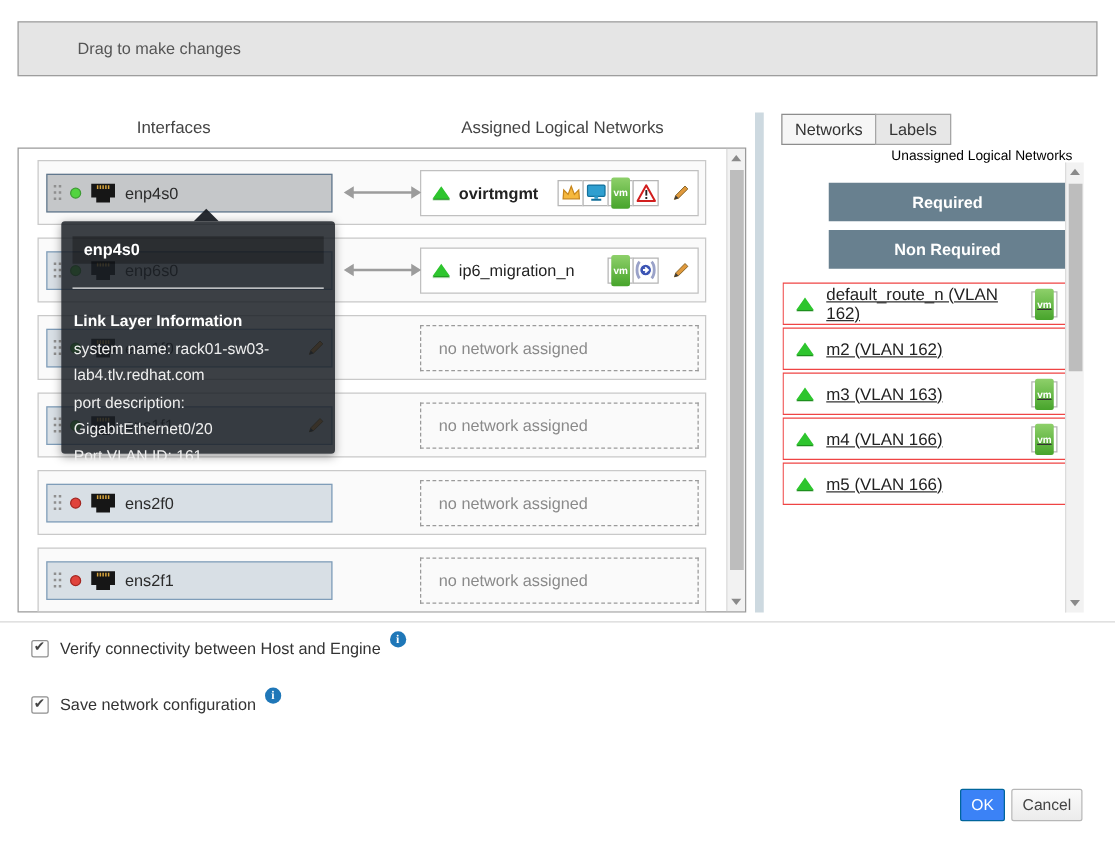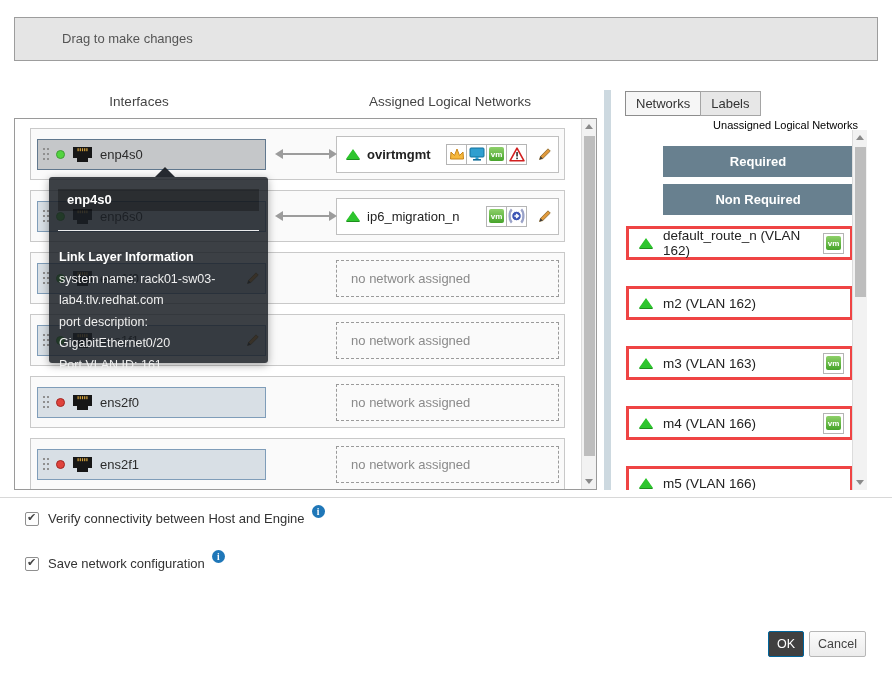--- a/index.html
+++ b/index.html
@@ -44,21 +44,21 @@
   .arrow.hidden { visibility:hidden; }
 
   .net-slot { margin-left:auto; margin-right:5px; width:228px; }
   .net-box { height:37px; background:#fff; border:1px solid #c0c0c0; display:flex;
     align-items:center; padding:0 6px 0 9px; gap:7px; }
   .net-name { font-size:13px; color:#222; }
   .net-name.bold { font-weight:bold; }
   .badges { display:flex; margin-left:auto; }
   .badge-cell { width:21px; height:21px; border:1px solid #b5b5b5; background:#fff;
     display:flex; align-items:center; justify-content:center; margin-left:-1px; flex:none; }
-  .vm-inner { width:15px; height:14px; border-radius:2px; color:#fff; font-size:8px; font-weight:bold;
+  .vm-inner { width:15px; height:25px; border-radius:2px; color:#fff; font-size:8px; font-weight:bold;
     display:flex; align-items:center; justify-content:center;
     background:linear-gradient(#8ed06a,#47a42b); }
   .pencil { display:flex; margin-left:4px; flex:none; }
   .net-empty { height:37px; border:1px dashed #9a9a9a; background:#fafafa; display:flex;
     align-items:center; padding-left:14px; color:#8a8a8a; font-size:13px; }
 
   .tri { width:0; height:0; border-left:7px solid transparent; border-right:7px solid transparent;
     border-bottom:10px solid #2ec52e; filter:drop-shadow(0 1px 0 #1d8f1d); flex:none; }
 
   
@@ -95,22 +95,22 @@
     background:#e7e7e7; color:#333; font-size:13px; }
   .tab.active { background:#f6f6f6; border-color:#8d8d8d; }
   .tab + .tab { margin-left:-1px; }
   .rp-title { position:absolute; left:618px; top:119px; width:240px; text-align:right;
     color:#000000; font-size:11px; }
   .rp-list { position:absolute; left:626px; top:146px; width:227px; height:344px; overflow:hidden; }
   .group-header { height:31px; background:#68808f; color:#fff; font-weight:bold; font-size:13px;
     display:flex; align-items:center; justify-content:center;margin-left:37px; }
   .group-header.g0 { margin-bottom:7px; }
   .group-header.g1 { margin-bottom:11px; }
-  .net-item { height:34px; border:3px solid #ef4444; background:#fff; display:flex;
-    align-items:center; gap:10px; padding:0 6px 0 10px; margin-bottom:26px; }
+  .net-item { height:34px; border:1px solid #ef4444; background:#fff; display:flex;
+    align-items:center; gap:10px; padding:0 6px 0 10px; margin-bottom:2px;text-decoration:underline; }
   .net-item .label { font-size:13.5px; color:#222; }
   .net-item .badge-cell { margin-left:auto; }
 
   
   .hsep { position:absolute; left:0; top:497px; width:892px; border-top:1px solid #d8d8d8; }
   .option { position:absolute; left:25px; display:flex; align-items:center; }
   .option.o0 { top:511px; } .option.o1 { top:556px; }
   .checkbox { width:14px; height:14px; border:1px solid #8f8f8f; border-radius:2px; background:#fdfdfd;
     position:relative; flex:none; }
   .checkbox.checked::after { content:"\2714"; font-family:"DejaVu Sans",sans-serif;
@@ -118,21 +118,21 @@
   .option-label { margin-left:9px; color:#333; }
   .info-icon { width:13px; height:13px; border-radius:50%; background:#1f77b8; color:#fff;
     margin-left:7px; position:relative; top:-7px; display:flex; align-items:center; justify-content:center;
     font-size:9.5px; font-weight:bold; font-family:"Liberation Serif",serif; flex:none; }
   .info-icon::before { content:"i"; }
 
   
   .footer { position:absolute; right:26px; top:631px; display:flex; gap:5px; }
   .btn { height:26px; padding:0 8px; font-size:12.5px; border-radius:2px;
     display:flex; align-items:center; justify-content:center; }
-  .btn-ok { background:#404040; border:1px solid #00659c; color:#fff; }
+  .btn-ok { background:#3b82f6; border:1px solid #00659c; color:#fff; }
   .btn-cancel { background:linear-gradient(#fbfbfb,#ececec); border:1px solid #b7b7b7; color:#444; }
 </style>
 </head>
 <body>
 
 <div class="banner">Drag to make changes</div>
 
 <div class="col-head ifaces">Interfaces</div>
 <div class="col-head assigned">Assigned Logical Networks</div>
 

